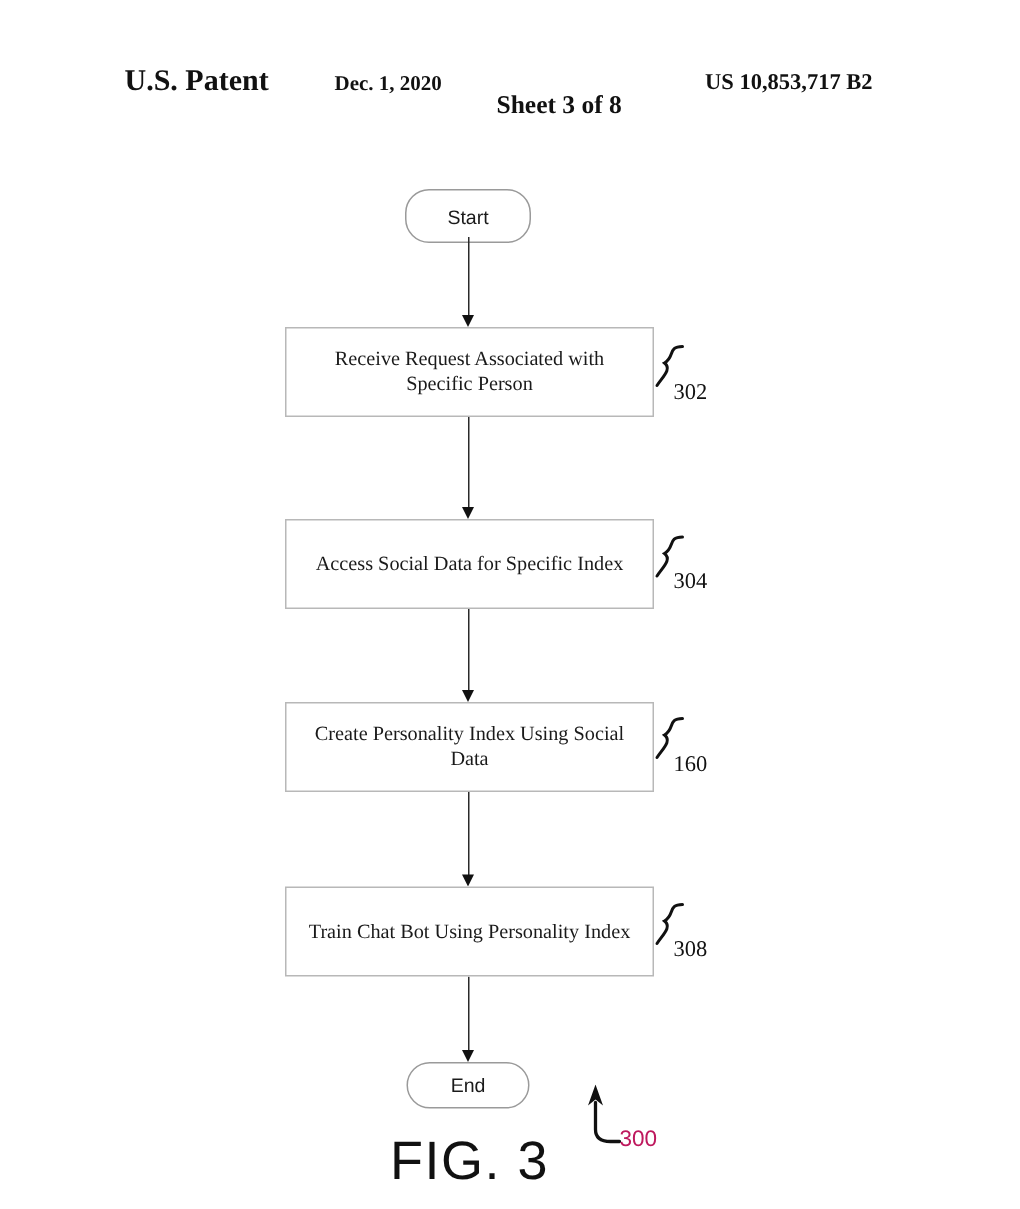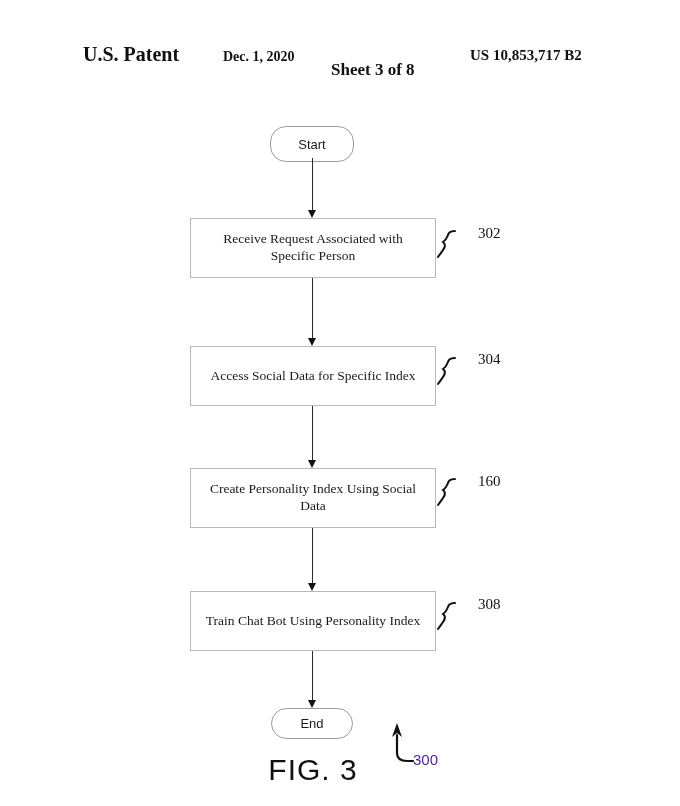--- a/index.html
+++ b/index.html
@@ -64,50 +64,51 @@
     border-top: 8px solid #111;
   }
   .arrow-1 { top: 158px; height: 60px; }
   .arrow-2 { top: 278px; height: 68px; }
   .arrow-3 { top: 406px; height: 62px; }
   .arrow-4 { top: 528px; height: 63px; }
   .arrow-5 { top: 651px; height: 57px; }
 
   
   .ref-num {
-    position: absolute; left: 478px;
+    position: absolute; left: 449px;
     font-size: 15px; color: #111;
     font-family: "Liberation Serif", serif;
     white-space: nowrap;
+    margin-top: 29px;
   }
   .ref-302 { top: 225px; }
   .ref-304 { top: 351px; }
   .ref-306 { top: 473px; }
   .ref-308 { top: 596px; }
 
   .squiggle { position: absolute; left: 436px; width: 20px; height: 30px; }
   .sq-302 { top: 229px; }
   .sq-304 { top: 356px; }
   .sq-306 { top: 477px; }
   .sq-308 { top: 601px; }
 
   
   .fig300-arrow { position: absolute; left: 388px; top: 723px; width: 28px; height: 42px; }
   .fig300-num {
     position: absolute; left: 413px; top: 751px;
     font-family: "Liberation Sans", sans-serif;
-    font-size: 15px; color: #4c1d95;
+    font-size: 15px; color: #be185d;
   }
 
   
   .fig-caption {
     position: absolute; left: 190px; top: 753px; width: 246px;
     text-align: center;
     font-family: "Liberation Sans", sans-serif;
-    font-size: 30px; color: #111; letter-spacing: 1px;
+    font-size: 36px; color: #111; letter-spacing: 1px;
   }
 </style>
 </head>
 <body>
 
 <div class="page">
 
   <span class="hdr hdr-publication">U.S. Patent</span>
   <span class="hdr hdr-date">Dec. 1, 2020</span>
   <span class="hdr hdr-sheet">Sheet 3 of 8</span>

